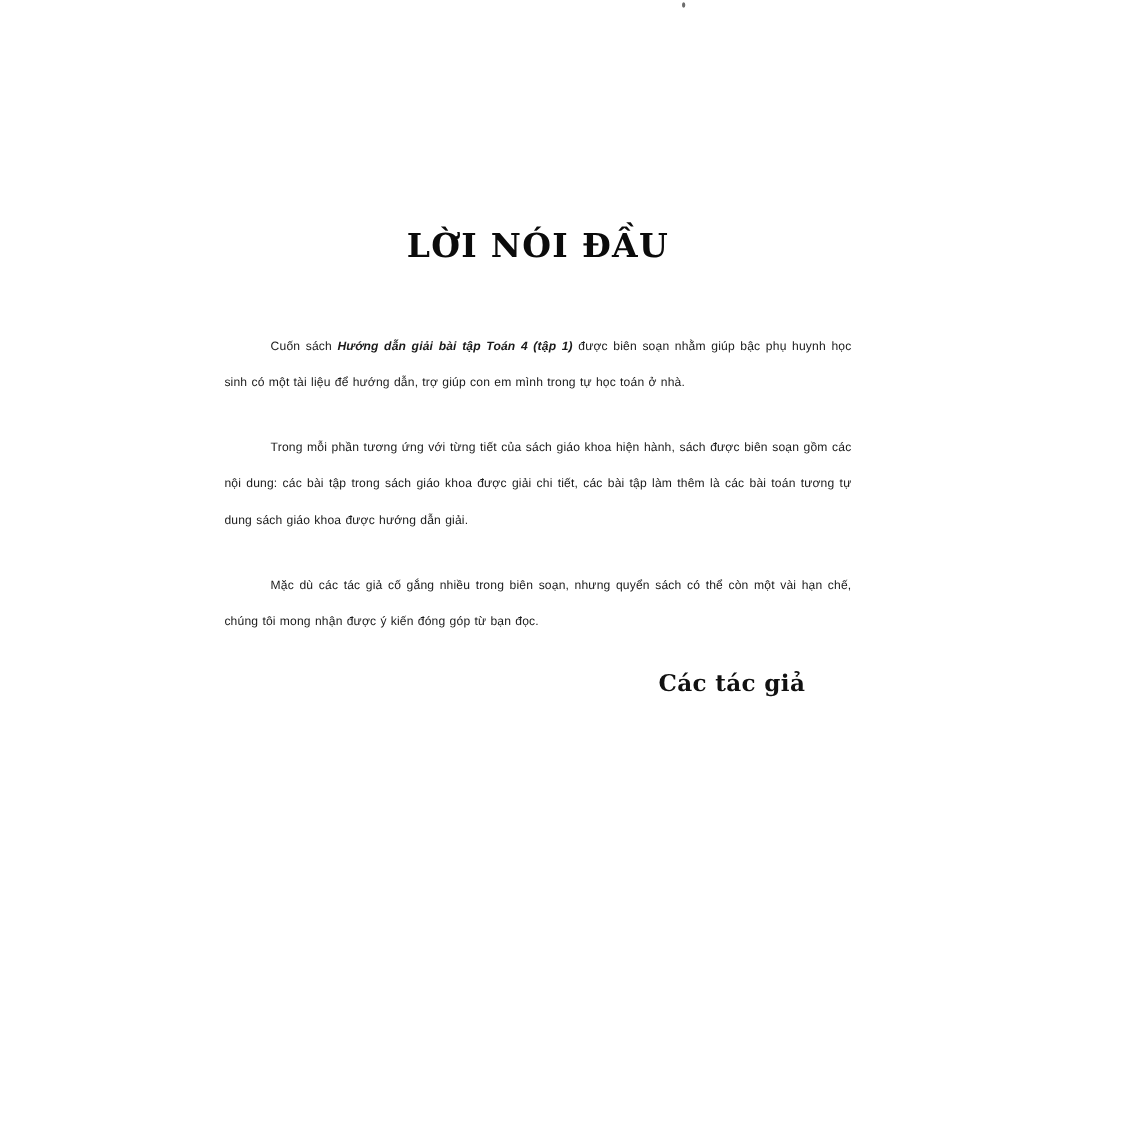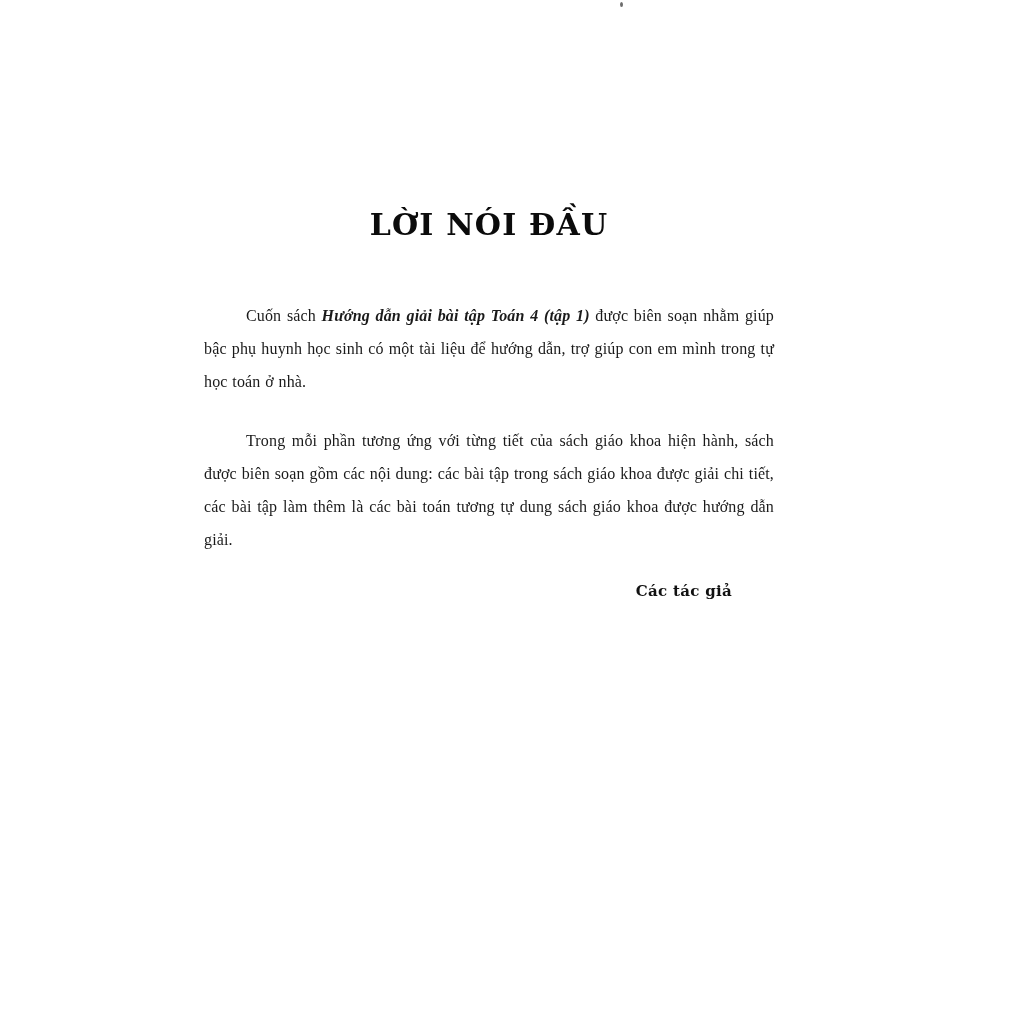--- a/index.html
+++ b/index.html
@@ -47,41 +47,41 @@
     font-family: "DejaVu Serif", serif;
     font-weight: bold;
     font-size: 30px;
     letter-spacing: 1.2px;
     color: #0b0b0b;
     margin: 0 0 58px 0;
     line-height: 1.1;
   }
 
   .para {
-    font-family: Liberation Serif, serif;
-    font-size: 16px;
+    font-family: Liberation Sans, sans-serif;
+    font-size: 11px;
     line-height: 33px;
     text-align: justify;
     text-justify: inter-word;
     color: #1a1a1a;
     margin: 0 0 26px 0;
     text-indent: 42px;
     letter-spacing: 0.15px;
     word-spacing: 0.6px;
   }
 
   .para em {
     font-style: italic;
     font-weight: bold;
   }
 
   .signature {
     font-family: "DejaVu Serif", serif;
     font-weight: bold;
-    font-size: 15px;
+    font-size: 21px;
     text-align: right;
     padding-right: 42px;
     margin-top: 6px;
     color: #111111;
     letter-spacing: 0.3px;
   }
 </style>
 </head>
 <body>
 
@@ -90,17 +90,18 @@
   <div class="top-mark"></div>
 
   <div class="content">
 
     <h1 class="doc-title">LỜI NÓI ĐẦU</h1>
 
     <p class="para"><span>Cuốn sách </span><em>Hướng dẫn giải bài tập Toán 4 (tập 1)</em><span> được biên soạn nhằm giúp bậc phụ huynh học sinh có một tài liệu để hướng dẫn, trợ giúp con em mình trong tự học toán ở nhà.</span></p>
 
     <p class="para">Trong mỗi phần tương ứng với từng tiết của sách giáo khoa hiện hành, sách được biên soạn gồm các nội dung: các bài tập trong sách giáo khoa được giải chi tiết, các bài tập làm thêm là các bài toán tương tự dung sách giáo khoa được hướng dẫn giải.</p>
 
+    <p class="para">Mặc dù các tác giả cố gắng nhiều trong biên soạn, nhưng quyển sách có thể còn một vài hạn chế, chúng tôi mong nhận được ý kiến đóng góp từ bạn đọc.</p>
 
     <div class="signature">Các tác giả</div>
 
   </div>
 </div>
 
 </body></html>

